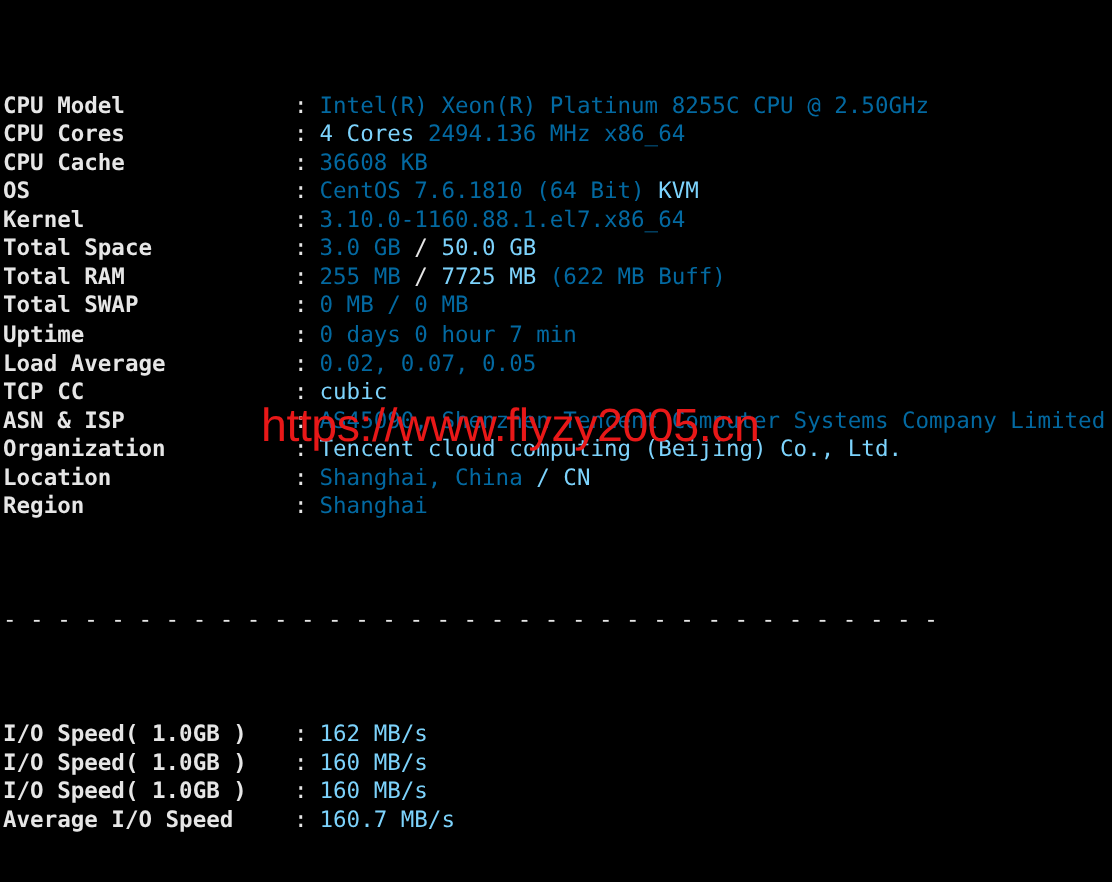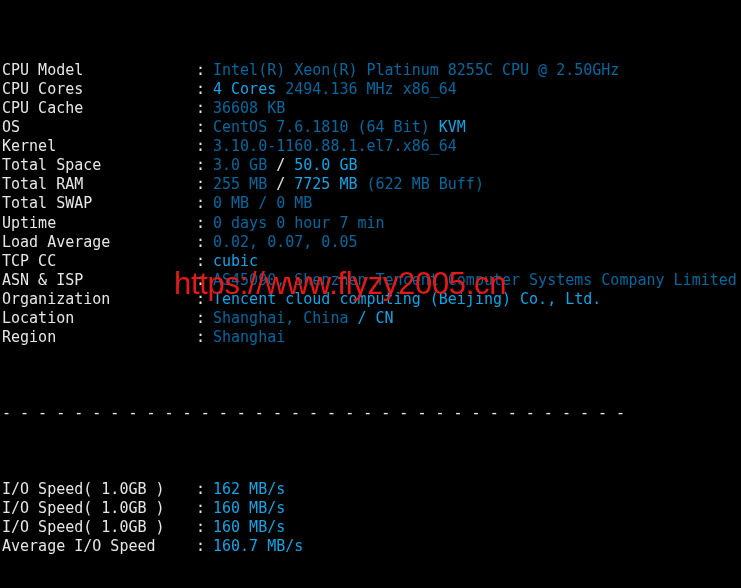--- a/index.html
+++ b/index.html
@@ -29,28 +29,29 @@
   }
   .row {
     height: 19.05px;
     white-space: pre;
     position: relative;
   }
   .label {
     display: inline-block;
     width: 194px;
     color: #e6e6e6;
+    font-weight: bold;
   }
   .colon {
     display: inline-block;
     width: 17px;
     color: #e6e6e6;
   }
   .cyan   { color: #0369a1; }
-  .yellow { color: #0ea5e9; margin-top: 48px; }
+  .yellow { color: #7dd3fc; margin-top: 48px; }
   .white  { color: #e6e6e6; }
 
   .sep {
     height: 19.05px;
     position: relative;
     overflow: hidden;
     color: #e6e6e6;
     letter-spacing: 0;
     white-space: pre;
   }

